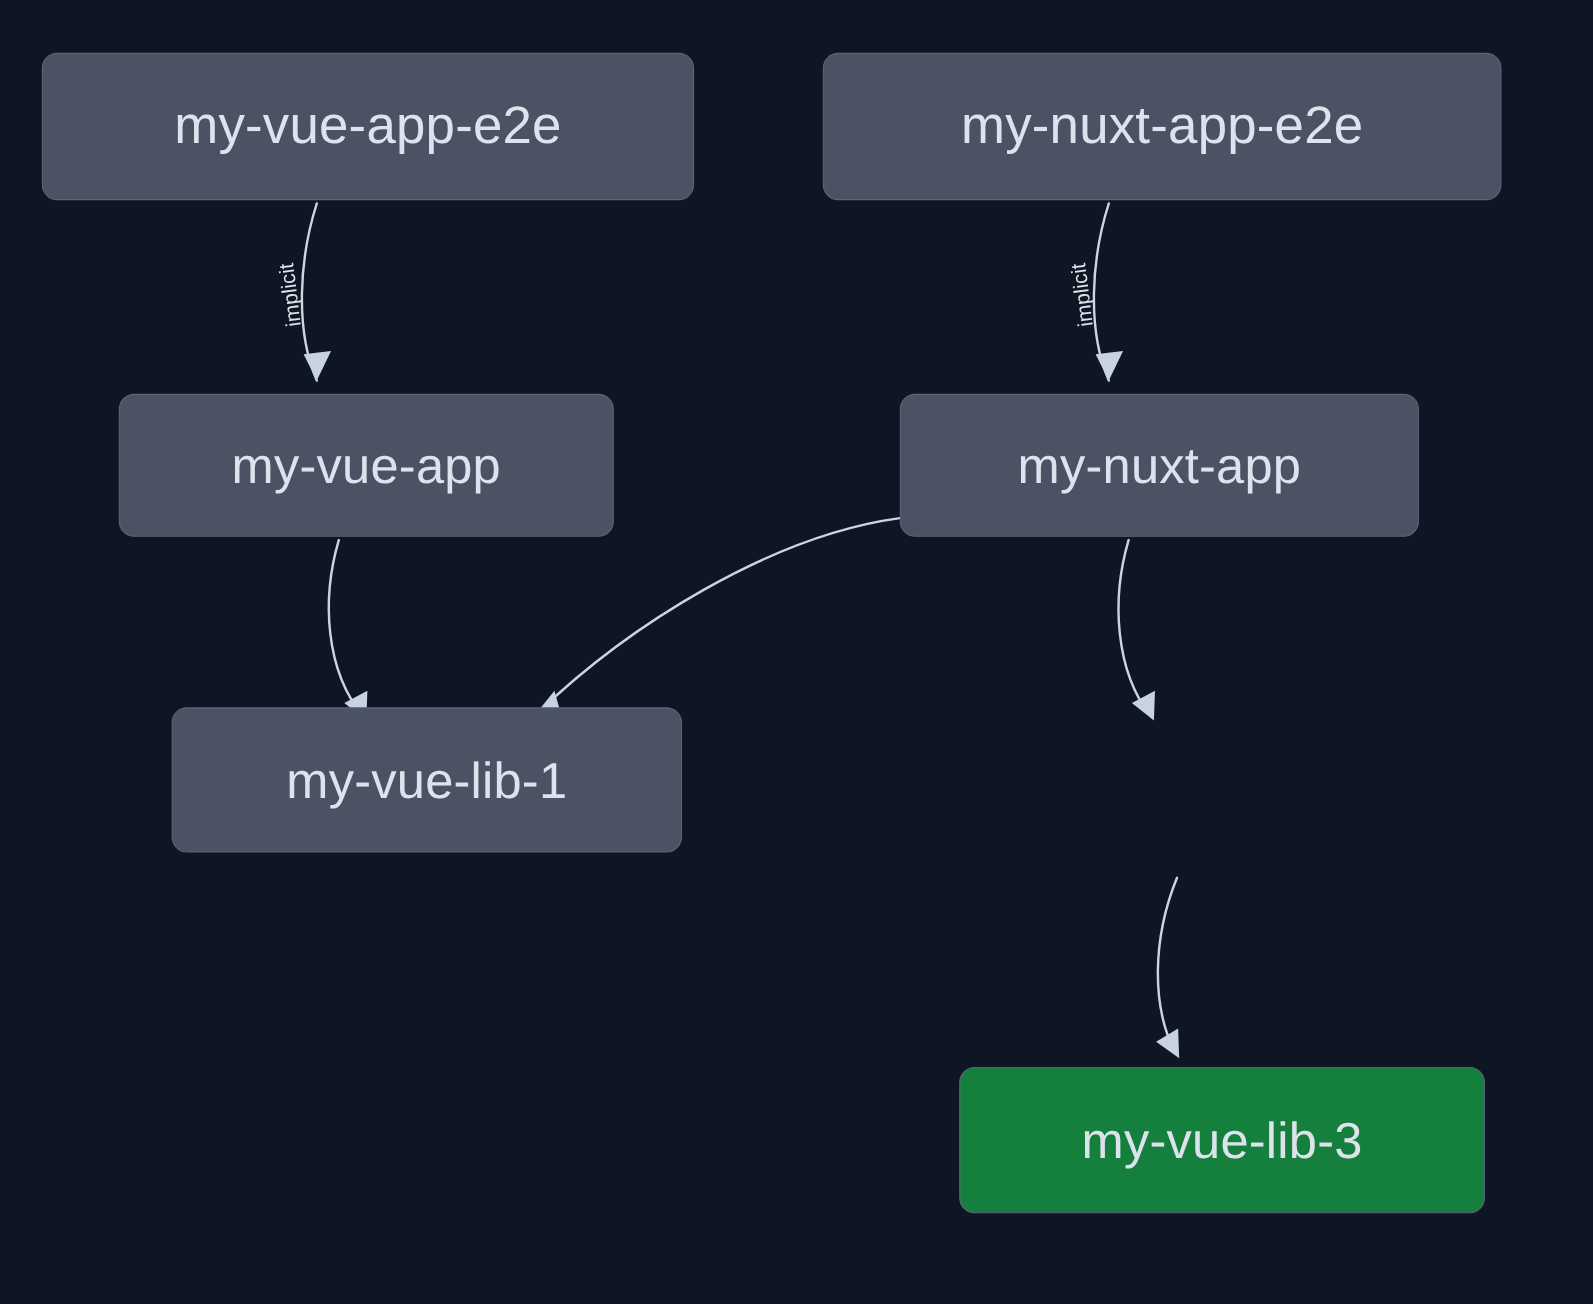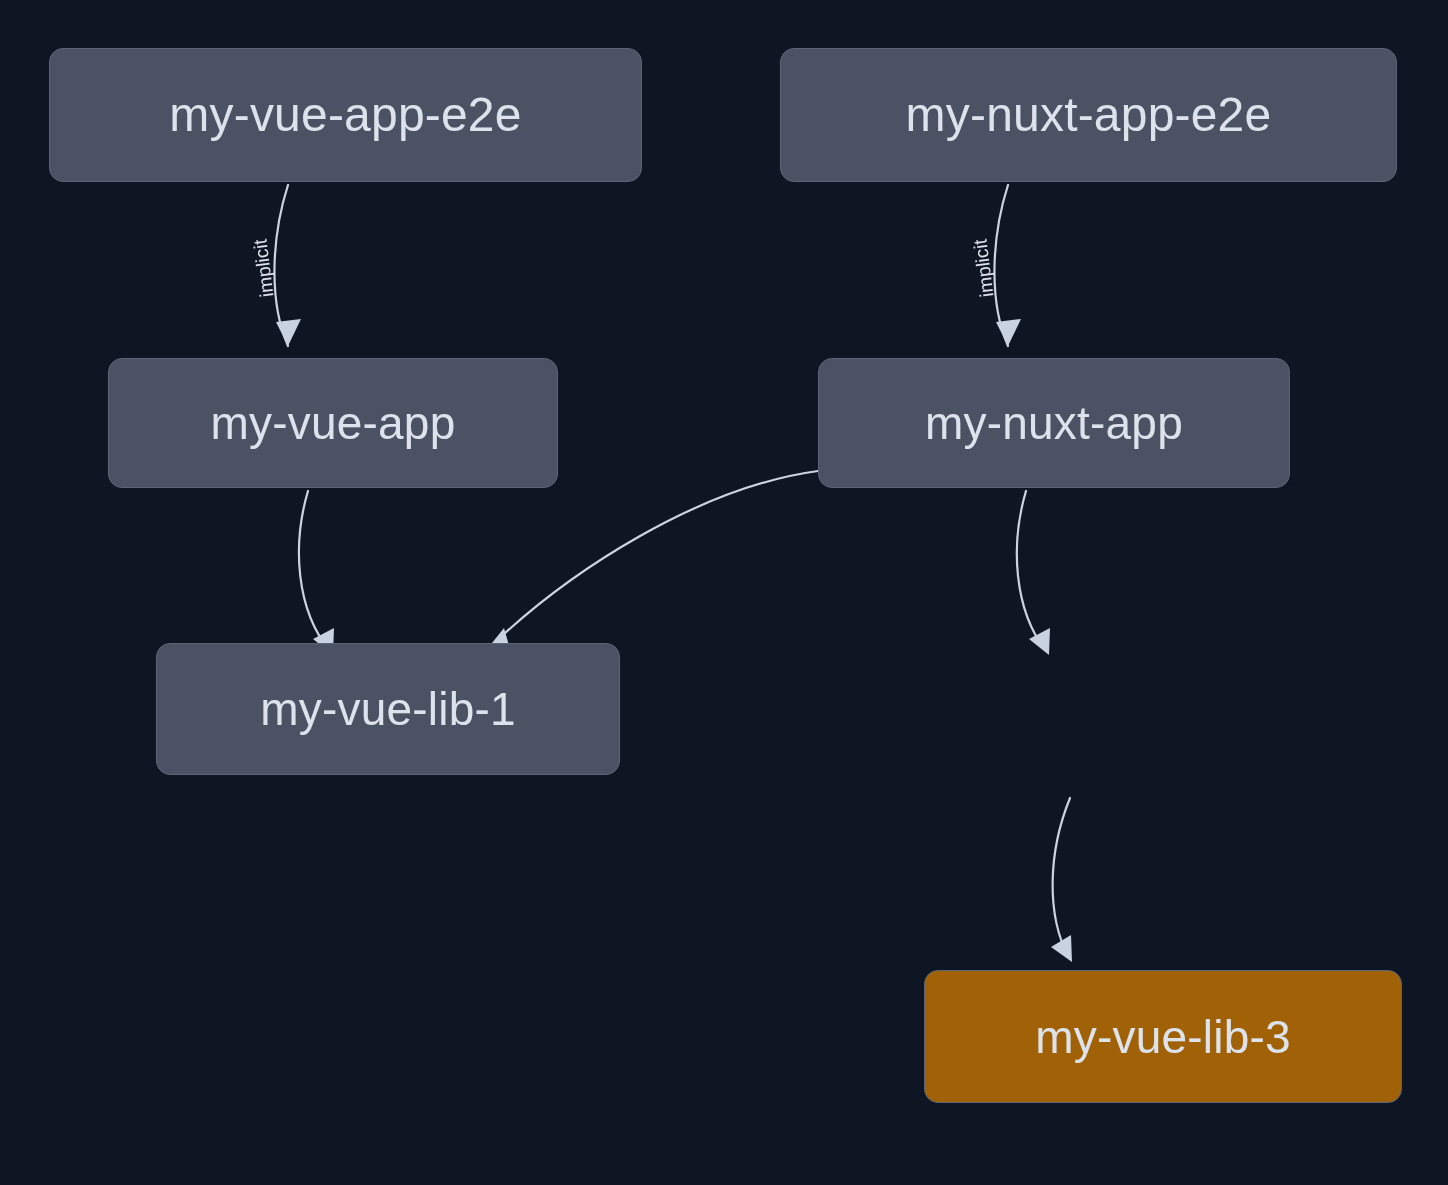--- a/index.html
+++ b/index.html
@@ -89,31 +89,31 @@
       <g>
         <path class="edge-path" d="M 1026 491 C 1010 545, 1014 610, 1046 651" stroke="#cbd5e1"></path>
         <path class="edge-arrow" d="M 1049 655 L 1029 639 L 1050 628 Z" fill="#c8d2e0"></path>
       </g>
       <g>
         <path class="edge-path" d="M 1070 798 C 1048 852, 1046 915, 1069 958" stroke="#cbd5e1"></path>
         <path class="edge-arrow" d="M 1072 962 L 1051 947 L 1071 935 Z" fill="#c8d2e0"></path>
       </g>
     </svg>
 
-<div class="graph-node" style="left: 38px; top: 48px; width: 593px; height: 134px; background: rgb(74, 82, 99); border-color: rgb(91, 100, 120); color: rgb(221, 227, 236); margin-left: 11px;">
+<div class="graph-node" style="left: 38px; top: 48px; width: 593px; height: 134px; background: rgb(74, 82, 99); border-color: rgb(91, 100, 120); color: rgb(221, 227, 236);">
       <span class="node-label" style="font-size: 48px;">my-vue-app-e2e</span>
     </div>
-    <div class="graph-node" style="left: 748px; top: 48px; width: 617px; height: 134px; background: rgb(74, 82, 99); border-color: rgb(91, 100, 120); color: rgb(221, 227, 236); margin-left: 32px;">
+    <div class="graph-node" style="left: 748px; top: 48px; width: 617px; height: 134px; background: rgb(74, 82, 99); border-color: rgb(91, 100, 120); color: rgb(221, 227, 236);">
       <span class="node-label" style="font-size: 48px;">my-nuxt-app-e2e</span>
     </div>
     <div class="graph-node" style="left: 818px; top: 358px; width: 472px; height: 130px; background: rgb(74, 82, 99); border-color: rgb(91, 100, 120); color: rgb(221, 227, 236);">
       <span class="node-label" style="font-size: 46px;">my-nuxt-app</span>
     </div>
     <div class="graph-node" style="left: 108px; top: 358px; width: 450px; height: 130px; background: rgb(74, 82, 99); border-color: rgb(91, 100, 120); color: rgb(221, 227, 236);">
       <span class="node-label" style="font-size: 46px;">my-vue-app</span>
     </div>
     <div class="graph-node" style="left: 156px; top: 643px; width: 464px; height: 132px; background: rgb(74, 82, 99); border-color: rgb(91, 100, 120); color: rgb(221, 227, 236);">
       <span class="node-label" style="font-size: 46px;">my-vue-lib-1</span>
     </div>
-    <div class="graph-node" style="left: 924px; top: 970px; width: 478px; height: 133px; background: #a16207; border-color: rgb(91, 100, 120); color: rgb(221, 227, 236);">
+    <div class="graph-node" style="left: 872px; top: 970px; width: 478px; height: 133px; background: #15803d; border-color: rgb(91, 100, 120); color: rgb(221, 227, 236);">
       <span class="node-label" style="font-size: 46px;">my-vue-lib-3</span>
     </div>
   </div>
 
 </body></html>

